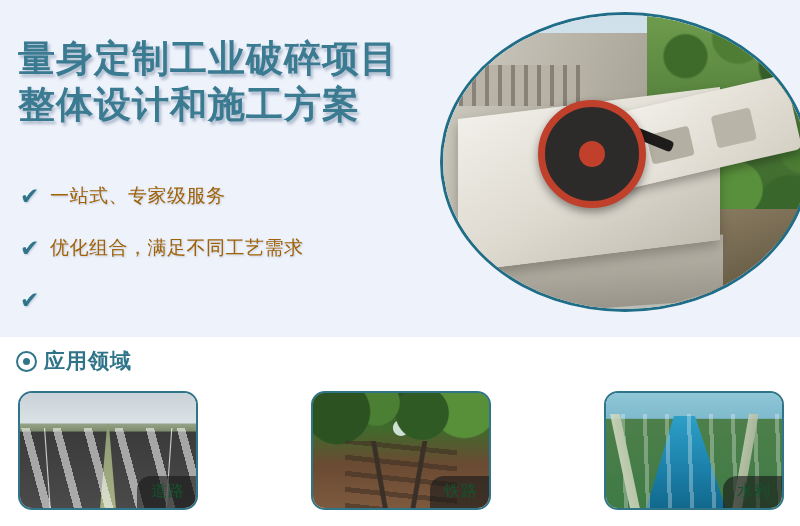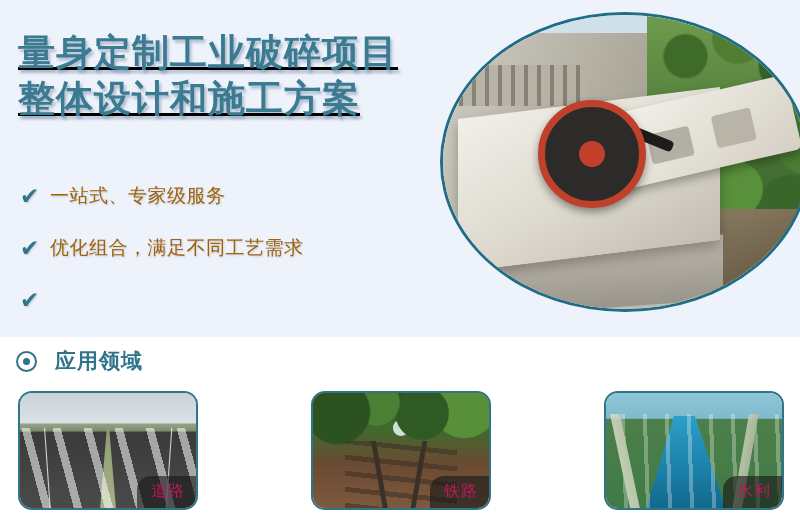--- a/index.html
+++ b/index.html
@@ -29,23 +29,22 @@
     top: 0;
     width: 800px;
     height: 337px;
     background: #eef2fb;
     overflow: hidden;
   }
 
   .hero-copy {
     position: absolute;
     left: 18px;
-    top: 30px;
+    top: 36px;
     width: 430px;
-    text-decoration: underline;
   }
 
   .headline {
     font-size: 37px;
     font-weight: bold;
     line-height: 46px;
     letter-spacing: 1px;
     color: #3a7b92;
     text-shadow: 2px 3px 3px rgba(120,140,165,0.55);
     white-space: nowrap;
@@ -245,21 +244,20 @@
     height: 189px;
     background: #ffffff;
   }
 
   .apps-head {
     position: absolute;
     left: 16px;
     top: 10px;
     display: flex;
     align-items: center;
-    gap: 11px;
   }
   .apps-head-icon {
     width: 17px;
     height: 17px;
     border-radius: 50%;
     border: 2px solid #2f7489;
     margin-right: 7px;
     position: relative;
     flex: 0 0 17px;
   }
@@ -300,21 +298,21 @@
   }
   .card-img {
     position: absolute;
     inset: 0;
   }
   .card-label {
     position: absolute;
     right: 0;
     bottom: 0;
     background: rgba(25,25,25,0.62);
-    color: #be185d;
+    color: #14532d;
     font-size: 16px;
     letter-spacing: 1px;
     padding: 5px 11px 6px 14px;
     border-top-left-radius: 14px;
     border-bottom-right-radius: 12px;
   }
 
   
   .img-road {
     background:

